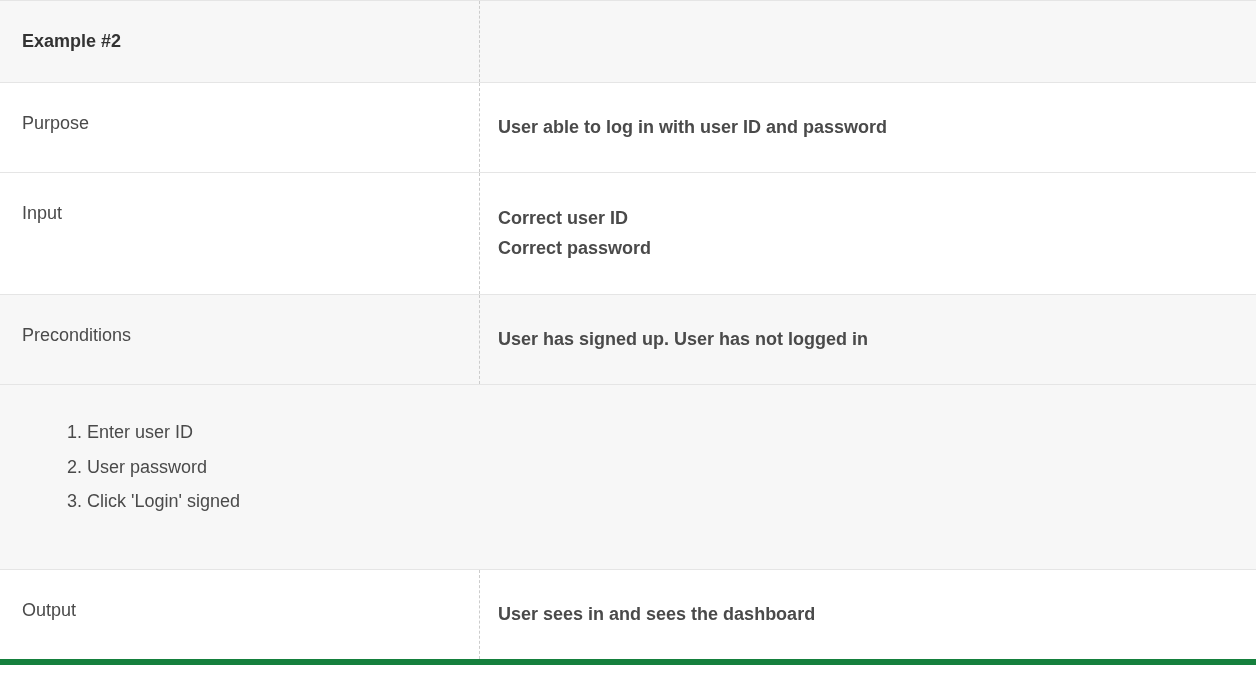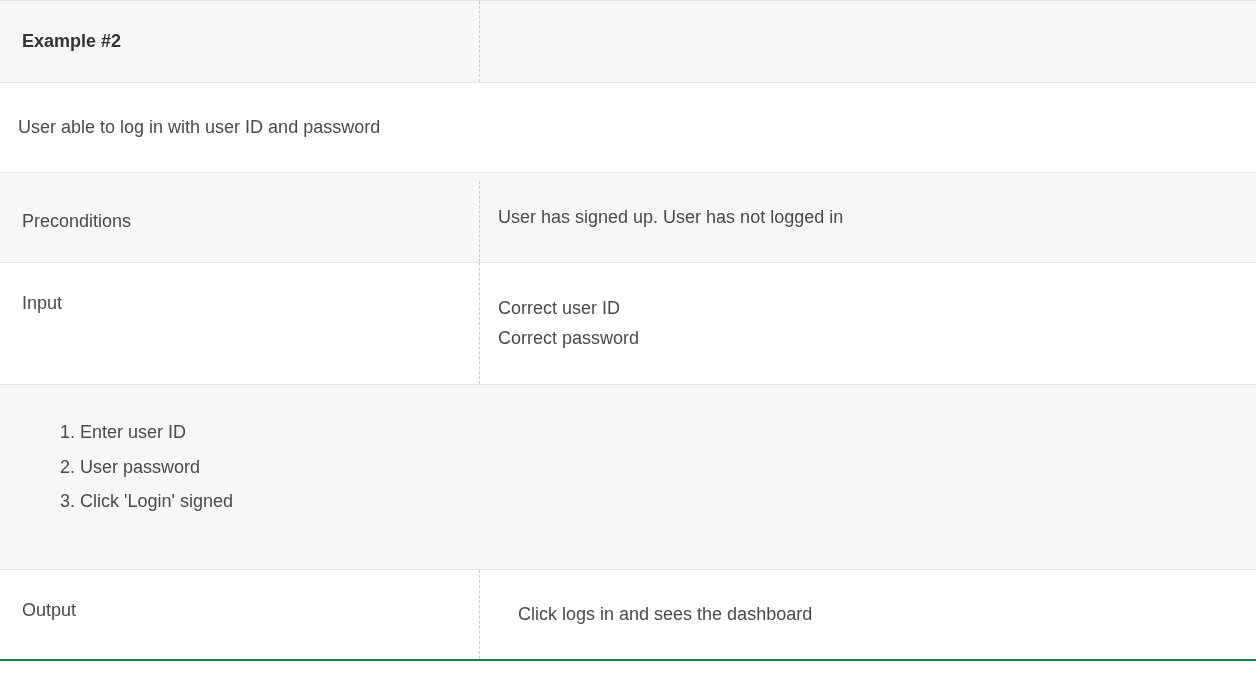--- a/index.html
+++ b/index.html
@@ -18,26 +18,24 @@
     .table {
       width: 100%;
       border-collapse: collapse;
     }
     .row {
       display: flex;
       border-top: 1px solid #e5e5e5;
       position: relative;
     }
     .row:last-child {
-      border-bottom: 2px solid #15803d;
-      gap: 20px;
+      border-bottom: 6px solid #15803d;
     }
     .row.shaded {
       background: #f7f7f7;
-      align-items: flex-end;
     }
     .col-left {
       width: 480px;
       padding: 30px 0 30px 22px;
       border-right: 1px dashed #cccccc;
       flex-shrink: 0;
     }
     .col-right {
       flex: 1;
       padding: 30px 22px 30px 18px;
@@ -45,34 +43,35 @@
     .header-text {
       font-weight: 600;
       color: #333333;
     }
     .label-text {
       color: #4a4a4a;
       font-weight: 400;
     }
     .value-text {
       color: #4a4a4a;
-      font-weight: 400;
+      font-weight: 700;
       line-height: 1.6;
     }
     .multiline div {
       line-height: 1.7;
     }
     .process-list {
       list-style: decimal;
       padding-left: 62px;
       color: #4a4a4a;
     }
     .process-list li {
       padding: 3px 0;
       line-height: 1.6;
+      margin-left: 7px;
     }
     .row-input .col-left,
     .row-input .col-right {
       padding-top: 30px;
       padding-bottom: 30px;
     }
     .row-process .col-left,
     .row-process .col-right {
       padding-top: 30px;
       padding-bottom: 50px;
@@ -84,56 +83,59 @@
 <div class="table">
 
   <div class="row shaded">
     <div class="col-left">
       <span class="header-text">Example #2</span>
     </div>
     <div class="col-right"></div>
   </div>
 
   <div class="row">
+    <div class="col-left">
+      <span class="label-text">Purpose</span>
+    </div>
     <div class="col-right">
       <span class="value-text">User able to log in with user ID and password</span>
-    </div>
-  </div>
-
-  <div class="row shaded">
-    <div class="col-left">
-      <span class="label-text">Preconditions</span>
-    </div>
-    <div class="col-right">
-      <span class="value-text">User has signed up. User has not logged in</span>
     </div>
   </div>
 
   <div class="row row-input">
     <div class="col-left">
       <span class="label-text">Input</span>
     </div>
     <div class="col-right multiline">
       <div class="value-text">Correct user ID</div>
       <div class="value-text">Correct password</div>
+    </div>
+  </div>
+
+  <div class="row shaded">
+    <div class="col-left">
+      <span class="label-text">Preconditions</span>
+    </div>
+    <div class="col-right">
+      <span class="value-text">User has signed up. User has not logged in</span>
     </div>
   </div>
 
   <div class="row shaded row-process">
     <div class="col-right">
       <ol class="process-list">
         <li>Enter user ID</li>
         <li>User password</li>
         <li>Click 'Login' signed</li>
       </ol>
     </div>
   </div>
 
   <div class="row">
     <div class="col-left">
       <span class="label-text">Output</span>
     </div>
     <div class="col-right">
-      <span class="value-text">Click logs in and sees the dashboard</span>
+      <span class="value-text">User sees in and sees the dashboard</span>
     </div>
   </div>
 
 </div>
 
 </body></html>

